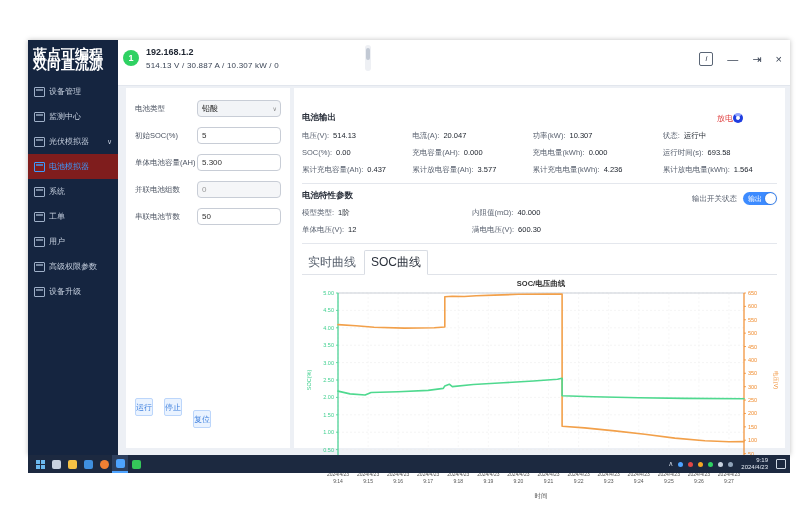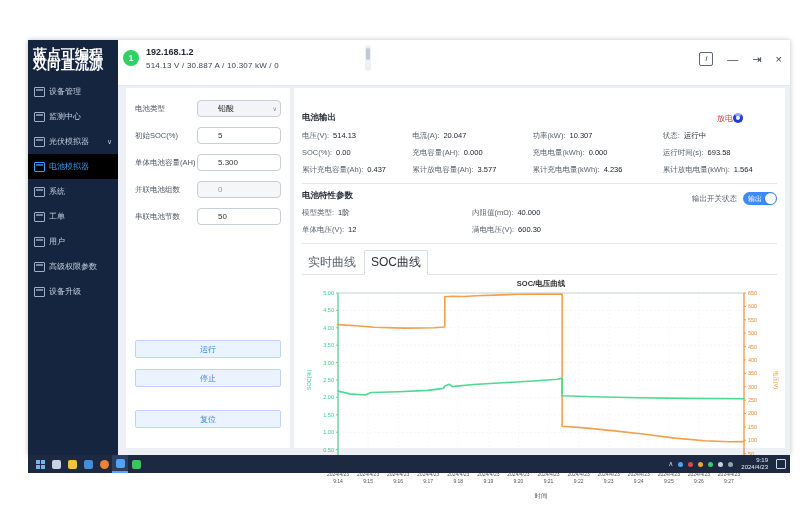--- a/index.html
+++ b/index.html
@@ -8,45 +8,45 @@
     font-family:"Liberation Sans","DejaVu Sans",sans-serif;
     -webkit-font-smoothing:antialiased;overflow:hidden;
   }
   .window{position:absolute;left:28px;top:40px;width:762px;height:415px;background:#edf0f5;box-shadow:0 0 5px rgba(0,0,0,.25);}
   
   .sidebar{position:absolute;left:0;top:0;width:90px;height:100%;background:#152540;overflow:hidden;}
   .sidebar-title{font-size:14px;font-weight:bold;color:#ffffff;padding:9px 5px 10px 5px;line-height:10px;}
   .menu-item{display:flex;align-items:center;gap:4px;height:25px;padding:0 6px;font-size:8px;color:#c4cedd;cursor:pointer;white-space:nowrap;}
   .menu-item .mi-icon{flex:0 0 auto;width:9px;height:8px;border:1px solid #9fb0c8;border-radius:1px;position:relative;}
   .menu-item .mi-icon::after{content:"";position:absolute;left:1px;top:1px;right:1px;height:2px;background:#9fb0c8;opacity:.7;}
-  .menu-item.active{color:#3d9bff;background:#000000;}
+  .menu-item.active{color:#3d9bff;background:#7f1d1d;}
   .menu-item.active .mi-icon{border-color:#3d9bff;}
   .menu-item.active .mi-icon::after{background:#3d9bff;}
   .menu-item .chev{margin-left:auto;font-size:7px;color:#c4cedd;}
   
   .header{position:absolute;left:90px;top:0;right:0;height:45px;background:#ffffff;border-bottom:1px solid #e2e6ed;}
   .dev-badge{position:absolute;left:5px;top:10px;width:16px;height:16px;border-radius:50%;background:#2ed162;color:#fff;font-size:9px;font-weight:bold;display:flex;align-items:center;justify-content:center;}
   .dev-info{position:absolute;left:28px;top:7px;}
   .dev-ip{font-size:9px;font-weight:bold;color:#1d2430;}
   .dev-readings{font-size:8px;color:#3a4455;margin-top:4px;letter-spacing:.2px;}
   .hdr-scroll{position:absolute;left:247px;top:5px;width:6px;height:26px;background:#eef0f4;border-radius:3px;}
   .hdr-scroll .thumb{position:absolute;left:1px;top:3px;width:4px;height:12px;background:#c2c9d4;border-radius:2px;}
   .win-controls{position:absolute;right:8px;top:12px;display:flex;align-items:center;gap:14px;}
   .wc{font-size:11px;color:#3a4455;cursor:pointer;line-height:12px;}
   .wc-info{width:12px;height:12px;border:1px solid #5a6575;border-radius:2px;font-size:8px;display:flex;align-items:center;justify-content:center;font-style:italic;}
   
   .form-card{position:absolute;left:98px;top:48px;width:164px;bottom:7px;background:#ffffff;display:flex;flex-direction:column;padding:12px 9px 20px 9px;box-sizing:border-box;}
   .main-card{position:absolute;left:266px;top:48px;right:5px;bottom:7px;background:#ffffff;box-sizing:border-box;padding:24px 8px;}
   .form-row{display:flex;align-items:center;margin-bottom:10px;}
   .form-row label{flex:0 0 62px;font-size:7.5px;color:#4a5260;}
-  .form-row .ctrl{flex:1;height:15px;border:1px solid #c8cdd6;border-radius:4px;background:#fff;font-size:8px;color:#333;display:flex;align-items:center;padding:0 20px;position:relative;}
+  .form-row .ctrl{flex:1;height:15px;border:1px solid #c8cdd6;border-radius:4px;background:#fff;font-size:8px;color:#333;display:flex;align-items:center;padding:0 4px;position:relative;}
   .form-row .ctrl.select{background:#f2f4f7;}
   .form-row .ctrl.disabled{background:#f5f6f8;color:#999;}
   .form-row .ctrl .sel-arrow{position:absolute;right:3px;font-size:6px;color:#888;}
-  .form-buttons{margin-top:auto;display:flex;flex-direction:column;gap:11px;}
+  .form-buttons{margin-top:auto;display:flex;gap:11px;}
   .btn{height:16px;border:1px solid #bcd6fb;background:#eaf3ff;color:#3d7fdd;font-size:8px;border-radius:2px;display:flex;align-items:center;justify-content:center;cursor:pointer;}
   .btn.gap-extra{margin-top:12px;}
   
   .panel-title-row{display:flex;align-items:center;}
   .panel-title{font-size:8.5px;font-weight:bold;color:#2a303b;}
   .mode-wrap{margin-left:auto;display:flex;align-items:center;margin-right:34px;}
   .mode-text{font-size:8px;color:#e04040;}
   .spinner{width:10px;height:10px;border-radius:50%;border:3px solid #1f3de0;border-top-color:#8fa2ff;box-sizing:border-box;}
   .stats-grid{display:grid;grid-template-columns:1.05fr 1.15fr 1.25fr 1.15fr;row-gap:7px;column-gap:6px;margin-top:7px;}
   .stat{font-size:7.5px;color:#5a6270;display:flex;gap:4px;white-space:nowrap;overflow:hidden;}

